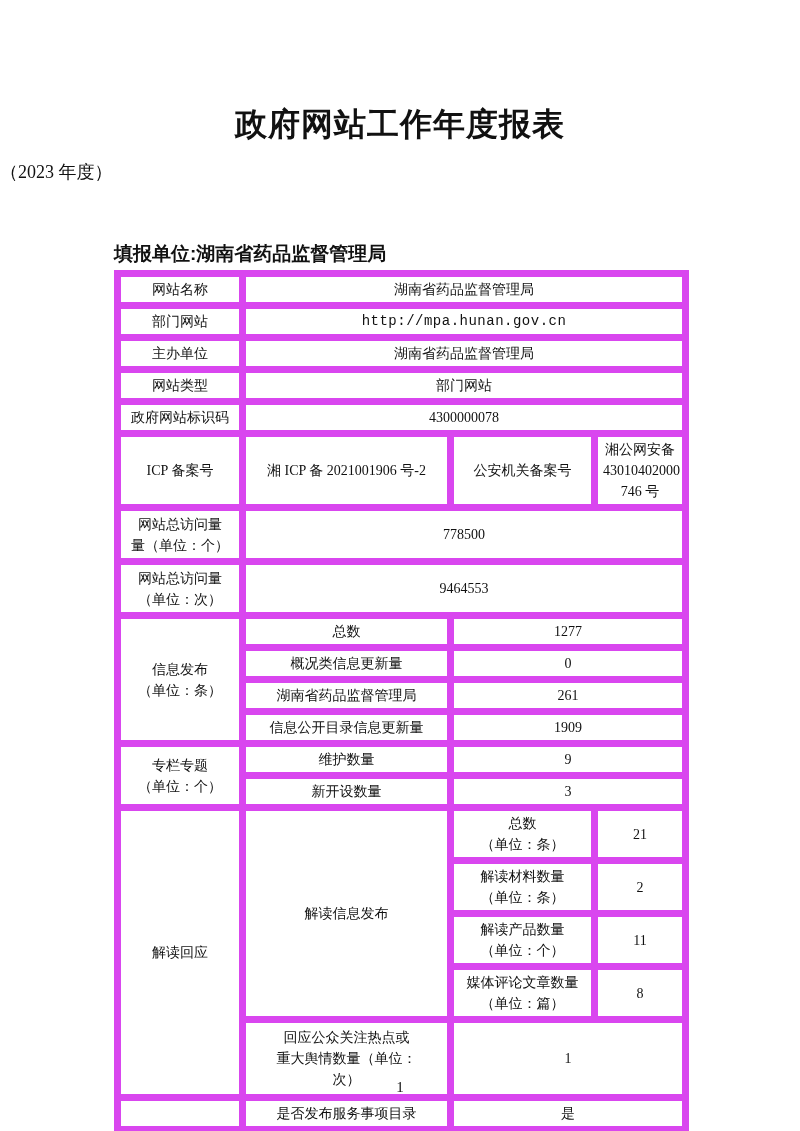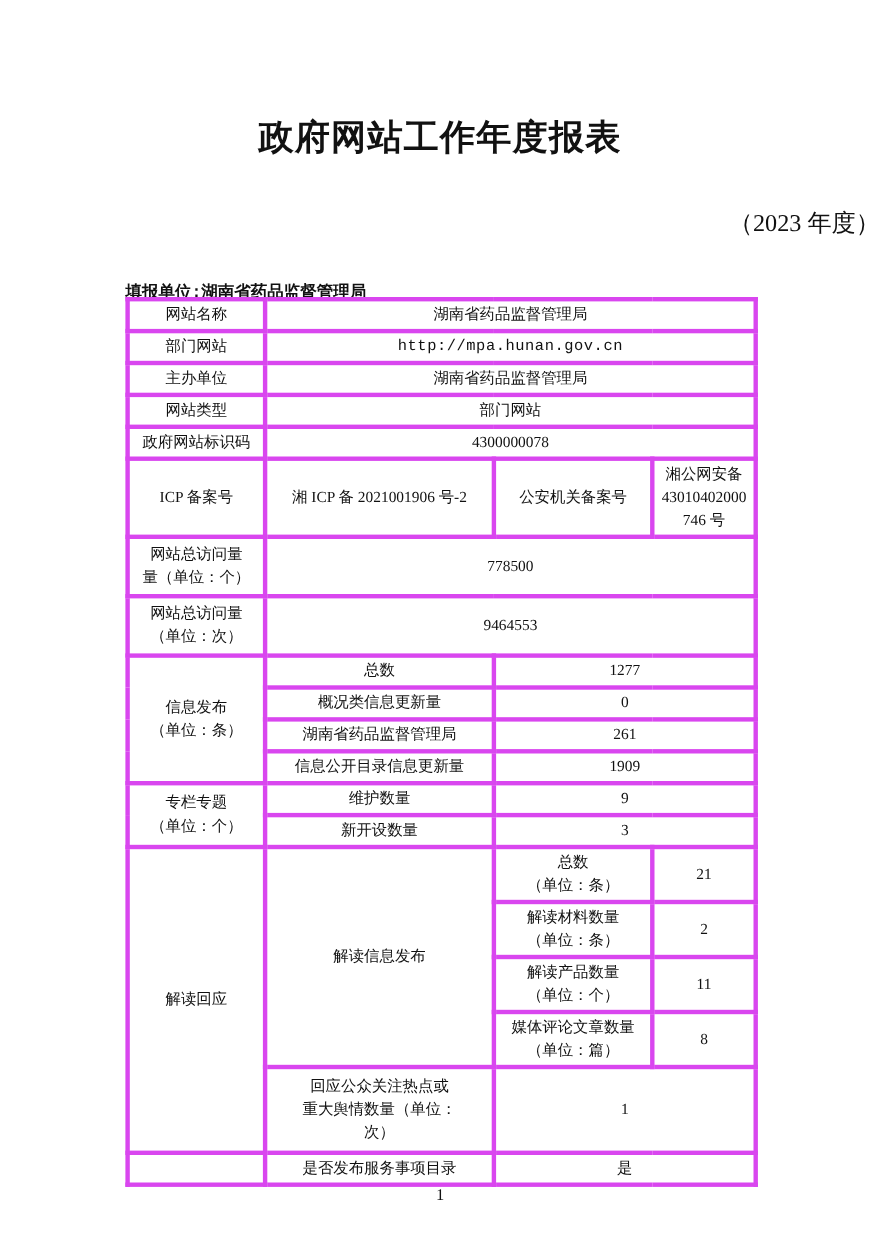--- a/index.html
+++ b/index.html
@@ -19,41 +19,41 @@
     width: 100%;
     margin: 0;
     text-align: center;
     font-family: "Liberation Sans", sans-serif;
     font-weight: bold;
     font-size: 32px;
     letter-spacing: 1px;
   }
   .subtitle {
     position: absolute;
-    top: 188px; left: 0;
+    top: 160px; left: 0;
     width: 100%;
-    text-align: right;
-    font-size: 22px;
+    text-align: left;
+    font-size: 18px;
   }
   .unit-line {
     position: absolute;
-    top: 256px; left: 114px;
-    font-family: Liberation Mono, monospace;
+    top: 241px; left: 114px;
+    font-family: Liberation Sans, sans-serif;
     font-weight: bold;
-    font-size: 15px;
+    font-size: 19px;
   }
   table.report {
     position: absolute;
     top: 270px; left: 114px;
     width: 575px;
     border-collapse: collapse;
     table-layout: fixed;
   }
   table.report td {
-    border: 4px solid #d946ef;
+    border: 7px solid #d946ef;
     text-align: center;
     vertical-align: middle;
     font-size: 14px;
     line-height: 1.5;
     padding: 2px 5px;
     white-space: pre-line;
     overflow: hidden;
   }
   .r29 { height: 29px; }
   .r62 { height: 62px; }

